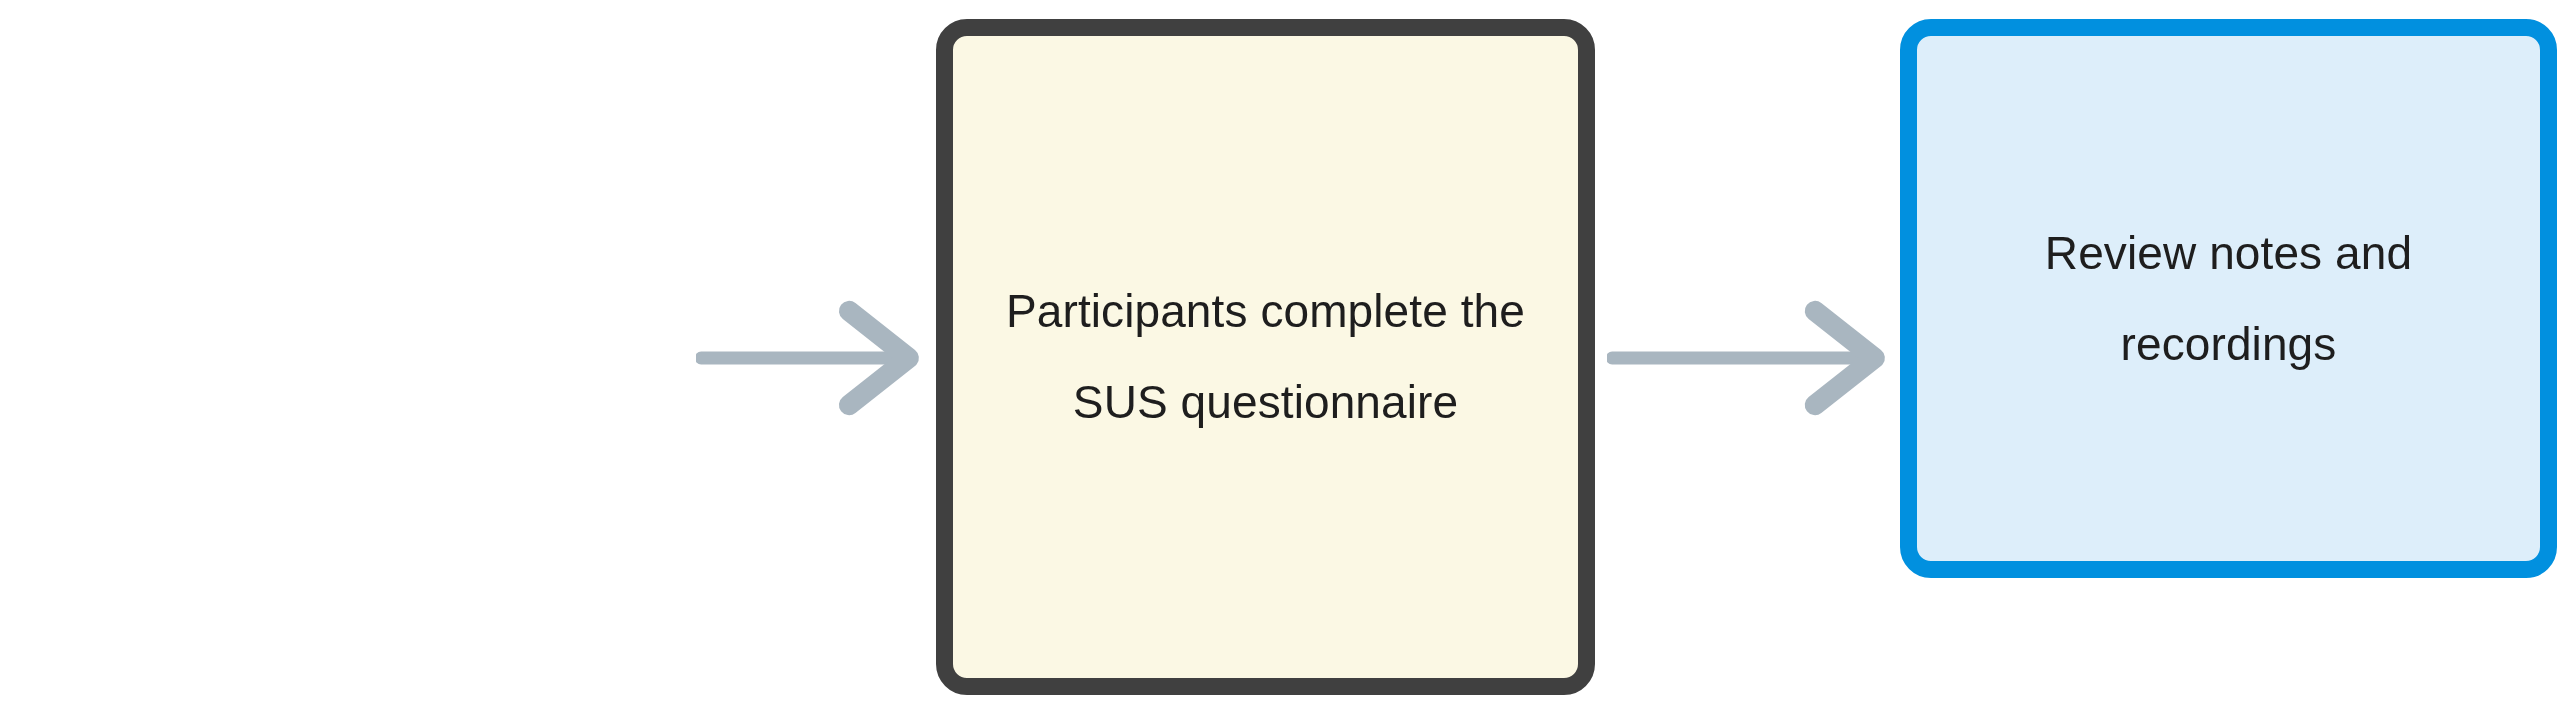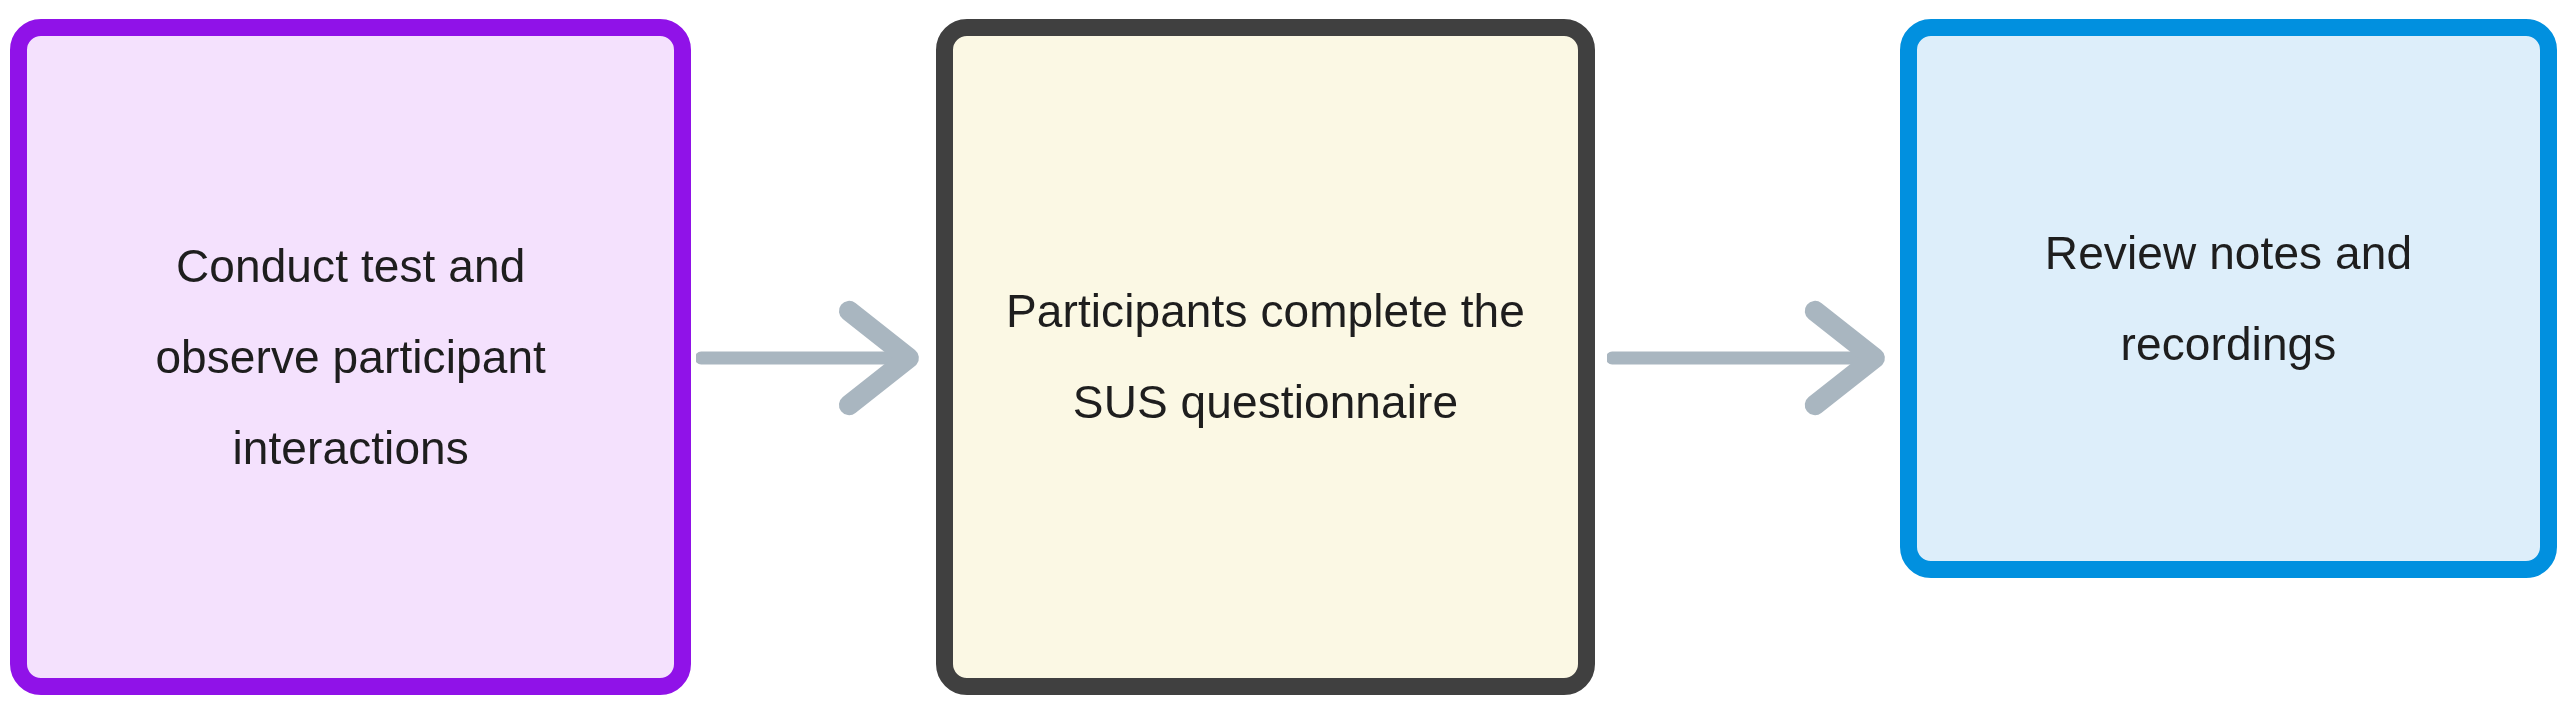--- a/index.html
+++ b/index.html
@@ -85,23 +85,20 @@
   #connector-1 { left: 696px;  width: 228px; }
   #connector-2 { left: 1607px; width: 283px; }
 
   .connector svg { display: block; width: 100%; height: 100%; }
 </style>
 </head>
 <body>
 
 <div id="flow-canvas">
 
-  <div class="node" id="node-conduct-test">
-    <div class="node-label">Conduct test and observe participant interactions</div>
-  </div>
 
   <div class="connector" id="connector-1">
     <svg viewBox="0 0 268 150" preserveAspectRatio="none">
       <path d="M 6 75 L 236 75" stroke="#a9b6c0" stroke-width="15" stroke-linecap="round" fill="none"></path>
       <path d="M 180 20 L 250 75 L 180 130" stroke="#a9b6c0" stroke-width="24" stroke-linecap="round" stroke-linejoin="round" fill="none"></path>
     </svg>
   </div>
 
   <div class="node" id="node-sus-questionnaire">
     <div class="node-label">Participants complete the SUS questionnaire</div>

